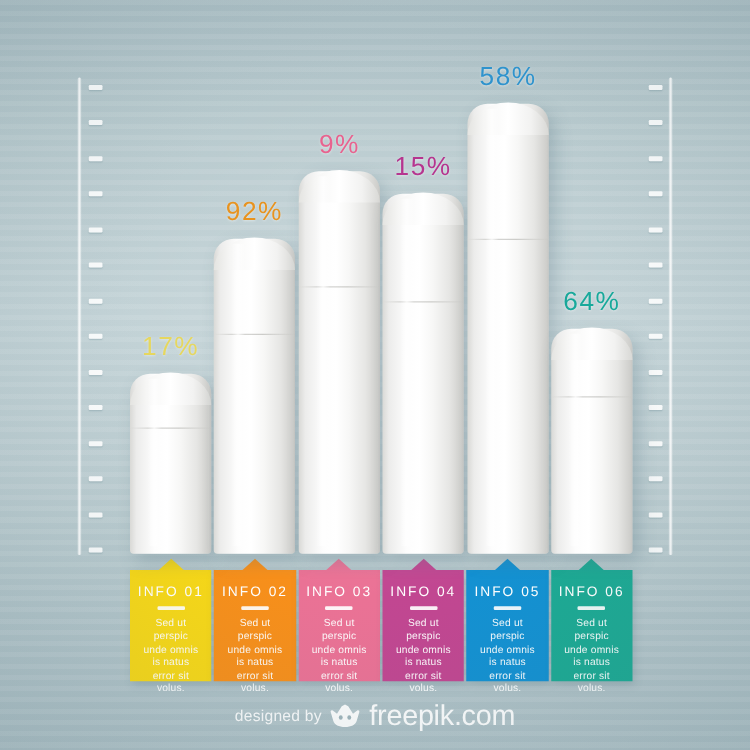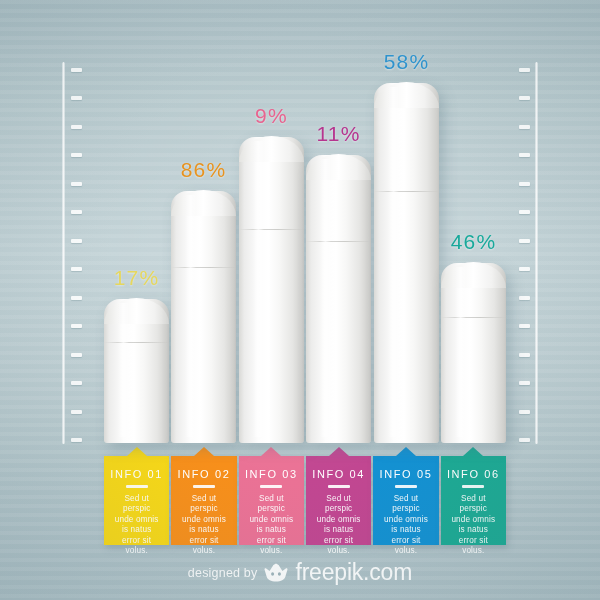--- a/index.html
+++ b/index.html
@@ -175,53 +175,53 @@
         </div>
       </div>
       <div class="pct" style="color: rgb(236, 216, 74); left: 136.5px; transform: translateX(-50%); bottom: 310px; z-index: 9; opacity: 0.85;">17%</div>
       <div class="bar-wrap" style="left: 171px; width: 65px; height: 252px; bottom: 157px; z-index: 11;">
         <div class="bar">
           <div class="cap"></div>
           <div class="seam" style="top: 76px;"></div>
           <div class="gloss"></div>
         </div>
       </div>
-      <div class="pct" style="color: rgb(232, 147, 31); left: 203.5px; transform: translateX(-50%); bottom: 418px; z-index: 9;">86%</div>
+      <div class="pct" style="color: rgb(232, 147, 31); left: 203.5px; transform: translateX(-50%); bottom: 418px; z-index: 9;">92%</div>
       <div class="bar-wrap" style="left: 239px; width: 65px; height: 306px; bottom: 157px; z-index: 12;">
         <div class="bar">
           <div class="cap"></div>
           <div class="seam" style="top: 92px;"></div>
           <div class="gloss"></div>
         </div>
       </div>
       <div class="pct" style="color: rgb(232, 99, 143); left: 271.5px; transform: translateX(-50%); bottom: 472px; z-index: 9;">9%</div>
       <div class="bar-wrap" style="left: 306px; width: 65px; height: 288px; bottom: 157px; z-index: 13;">
         <div class="bar">
           <div class="cap"></div>
           <div class="seam" style="top: 86px;"></div>
           <div class="gloss"></div>
         </div>
       </div>
-      <div class="pct" style="color: rgb(182, 53, 143); left: 338.5px; transform: translateX(-50%); bottom: 454px; z-index: 9;">11%</div>
+      <div class="pct" style="color: rgb(182, 53, 143); left: 338.5px; transform: translateX(-50%); bottom: 454px; z-index: 9;">15%</div>
       <div class="bar-wrap" style="left: 374px; width: 65px; height: 360px; bottom: 157px; z-index: 14;">
         <div class="bar">
           <div class="cap"></div>
           <div class="seam" style="top: 108px;"></div>
           <div class="gloss"></div>
         </div>
       </div>
       <div class="pct" style="color: rgb(47, 147, 205); left: 406.5px; transform: translateX(-50%); bottom: 526px; z-index: 9;">58%</div>
       <div class="bar-wrap" style="left: 441px; width: 65px; height: 180px; bottom: 157px; z-index: 15;">
         <div class="bar">
           <div class="cap"></div>
           <div class="seam" style="top: 54px;"></div>
           <div class="gloss"></div>
         </div>
       </div>
-      <div class="pct" style="color: rgb(24, 169, 155); left: 473.5px; transform: translateX(-50%); bottom: 346px; z-index: 9;">46%</div>
+      <div class="pct" style="color: rgb(24, 169, 155); left: 473.5px; transform: translateX(-50%); bottom: 346px; z-index: 9;">64%</div>
     </div>
 
   <div id="infos">
       <div class="info" style="background: rgb(247, 215, 19);">
         <div class="notch" style="border-bottom: 9px solid rgb(247, 215, 19);"></div>
         <div class="ttl">INFO 01</div>
         <div class="rule"></div>
         <div class="body">Sed ut perspic unde omnis is natus error sit volus.</div>
       </div>
       <div class="info" style="background: rgb(247, 141, 22);">

